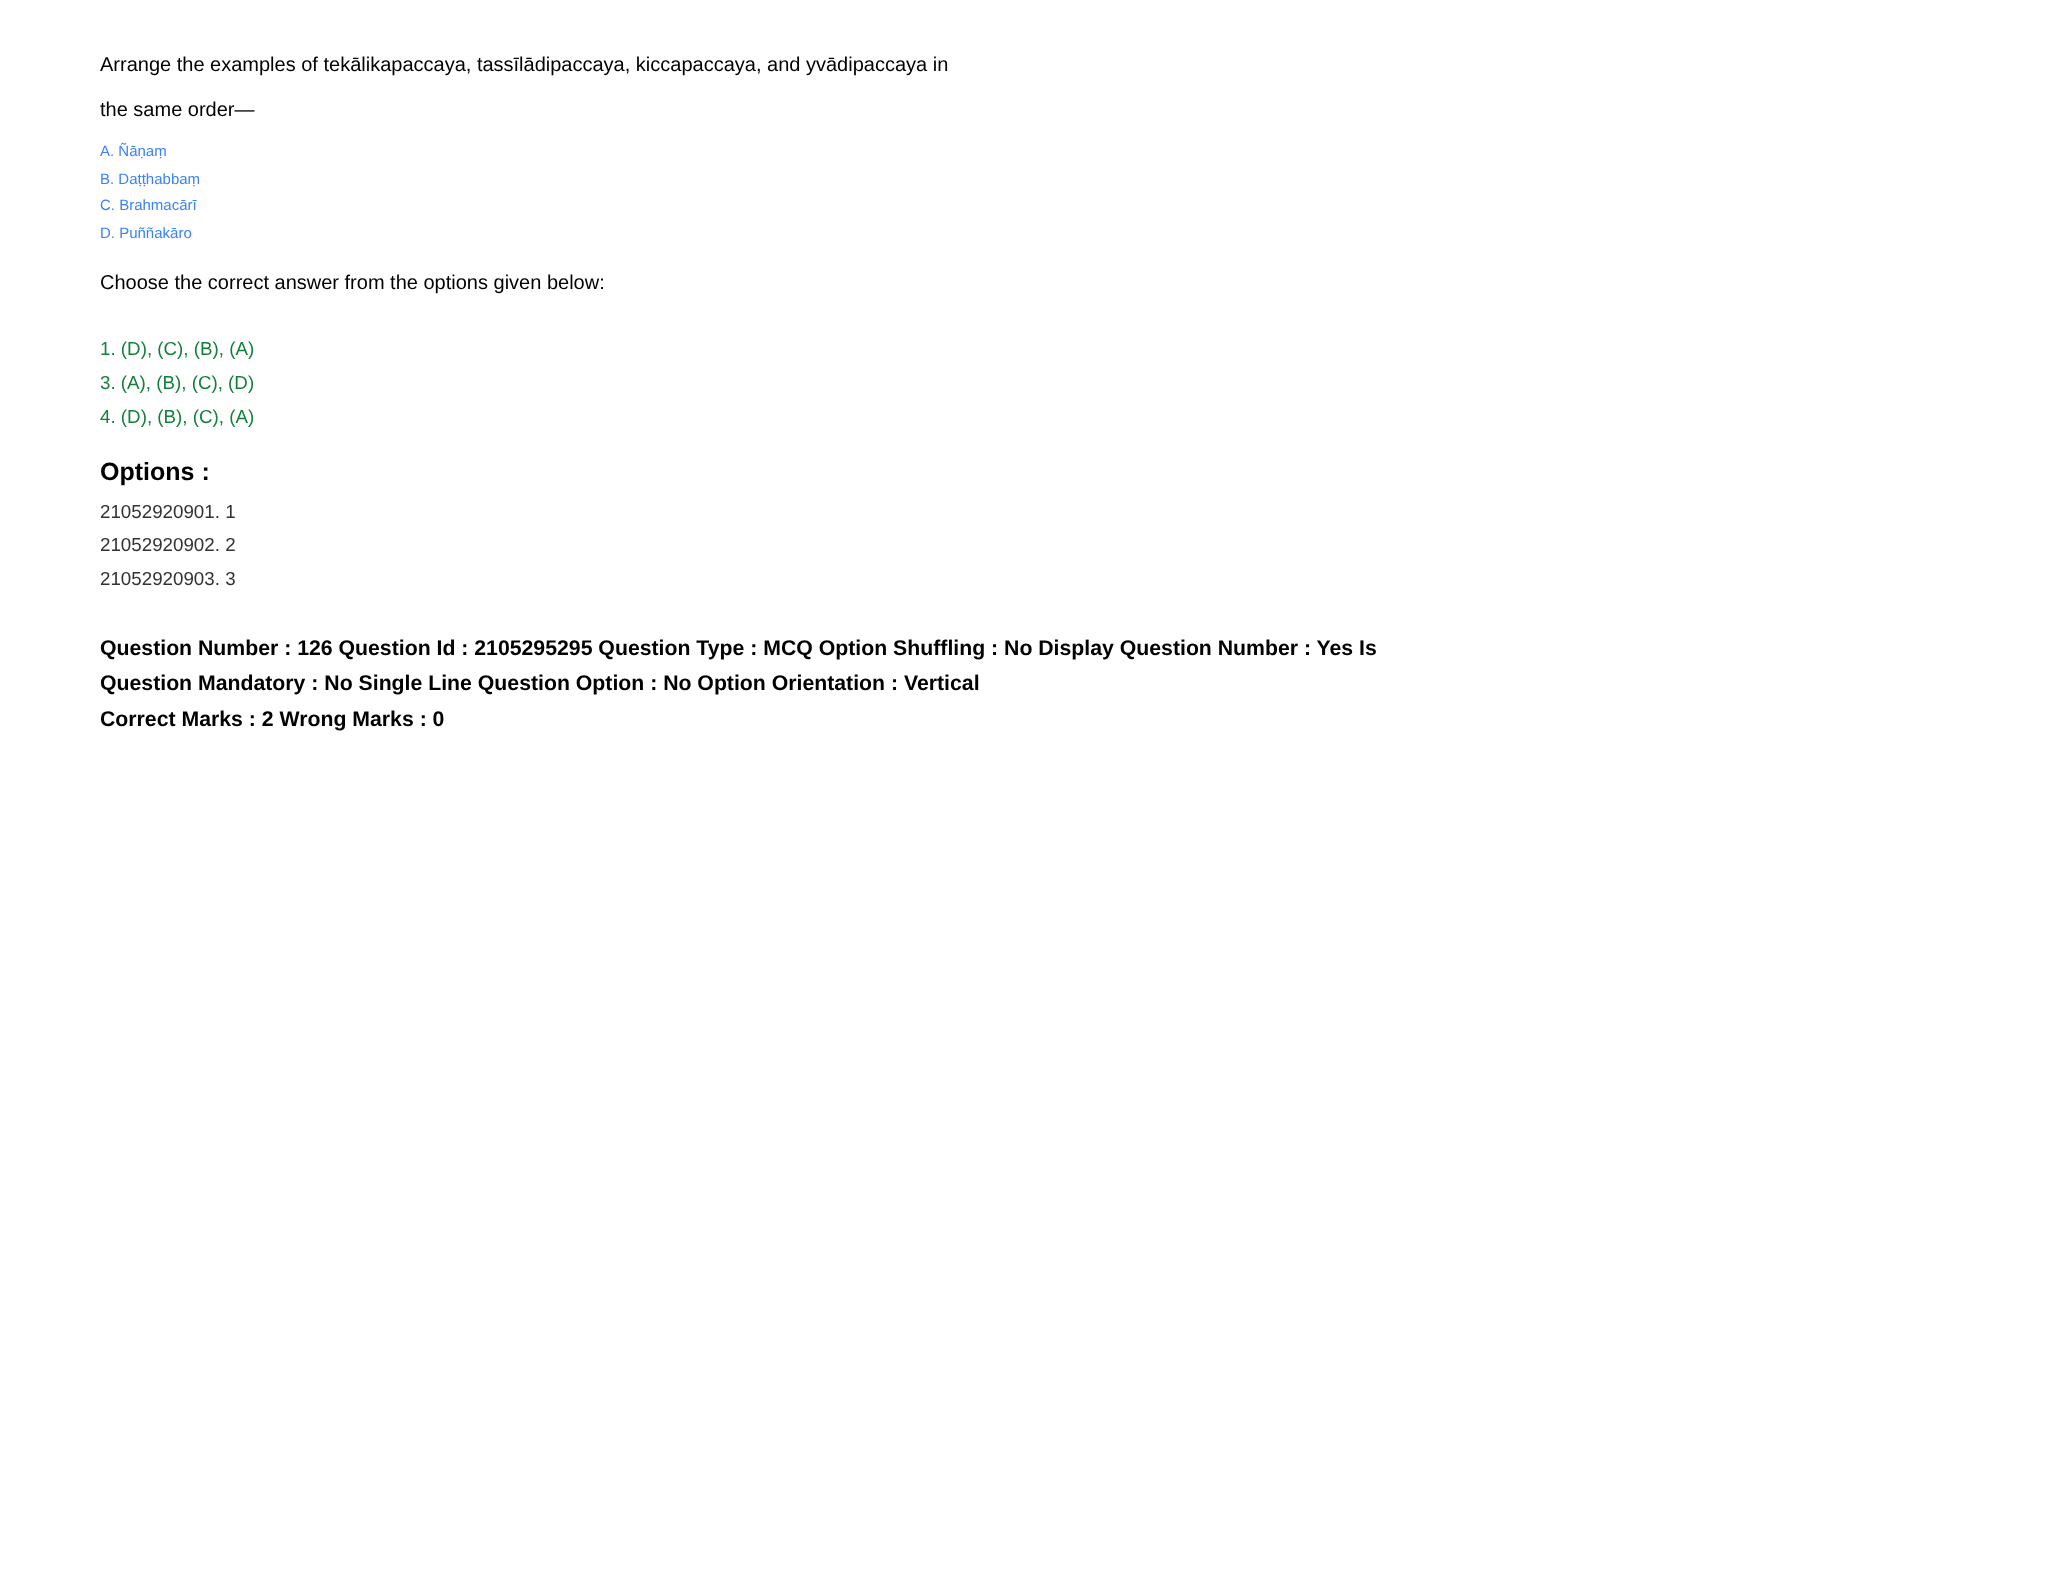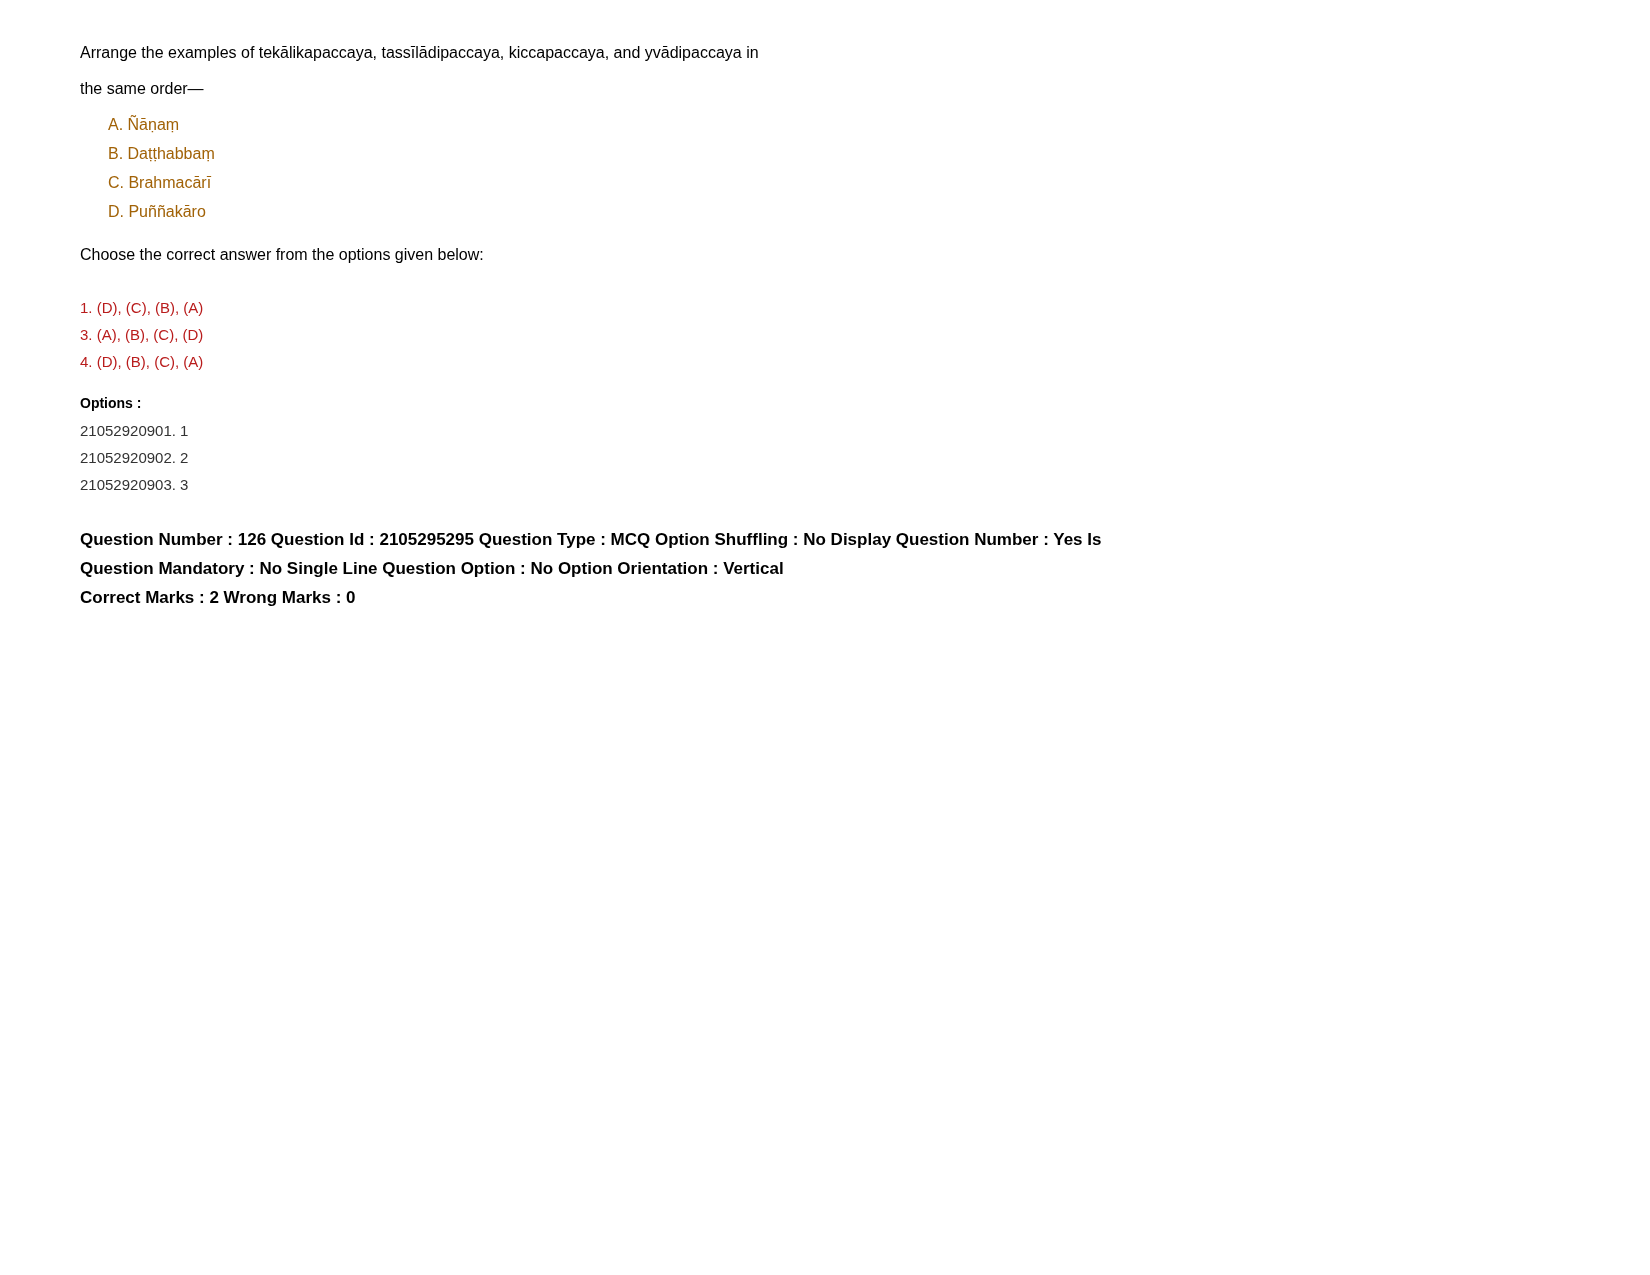--- a/index.html
+++ b/index.html
@@ -19,42 +19,41 @@
     .question-text {
       font-size: 16px;
       line-height: 1.6;
       margin-bottom: 10px;
     }
     .options-list {
       list-style: none;
       margin-bottom: 20px;
     }
     .options-list li {
-      font-size: 16px;
+      font-size: 12px;
       line-height: 1.8;
-      color: #a16207;
-      margin-left: 28px;
+      color: #3b82f6;
     }
     .instruction {
       font-size: 16px;
       margin-bottom: 30px;
       color: #000;
     }
     .answer-choices {
       list-style: none;
       margin-bottom: 20px;
     }
     .answer-choices li {
       font-size: 15px;
       line-height: 1.8;
-      color: #b91c1c;
+      color: #15803d;
     }
     .options-label {
       font-weight: bold;
-      font-size: 14px;
+      font-size: 20px;
       margin-bottom: 6px;
     }
     .option-entries {
       list-style: none;
       margin-bottom: 28px;
     }
     .option-entries li {
       font-size: 15px;
       line-height: 1.8;
       color: #333;

